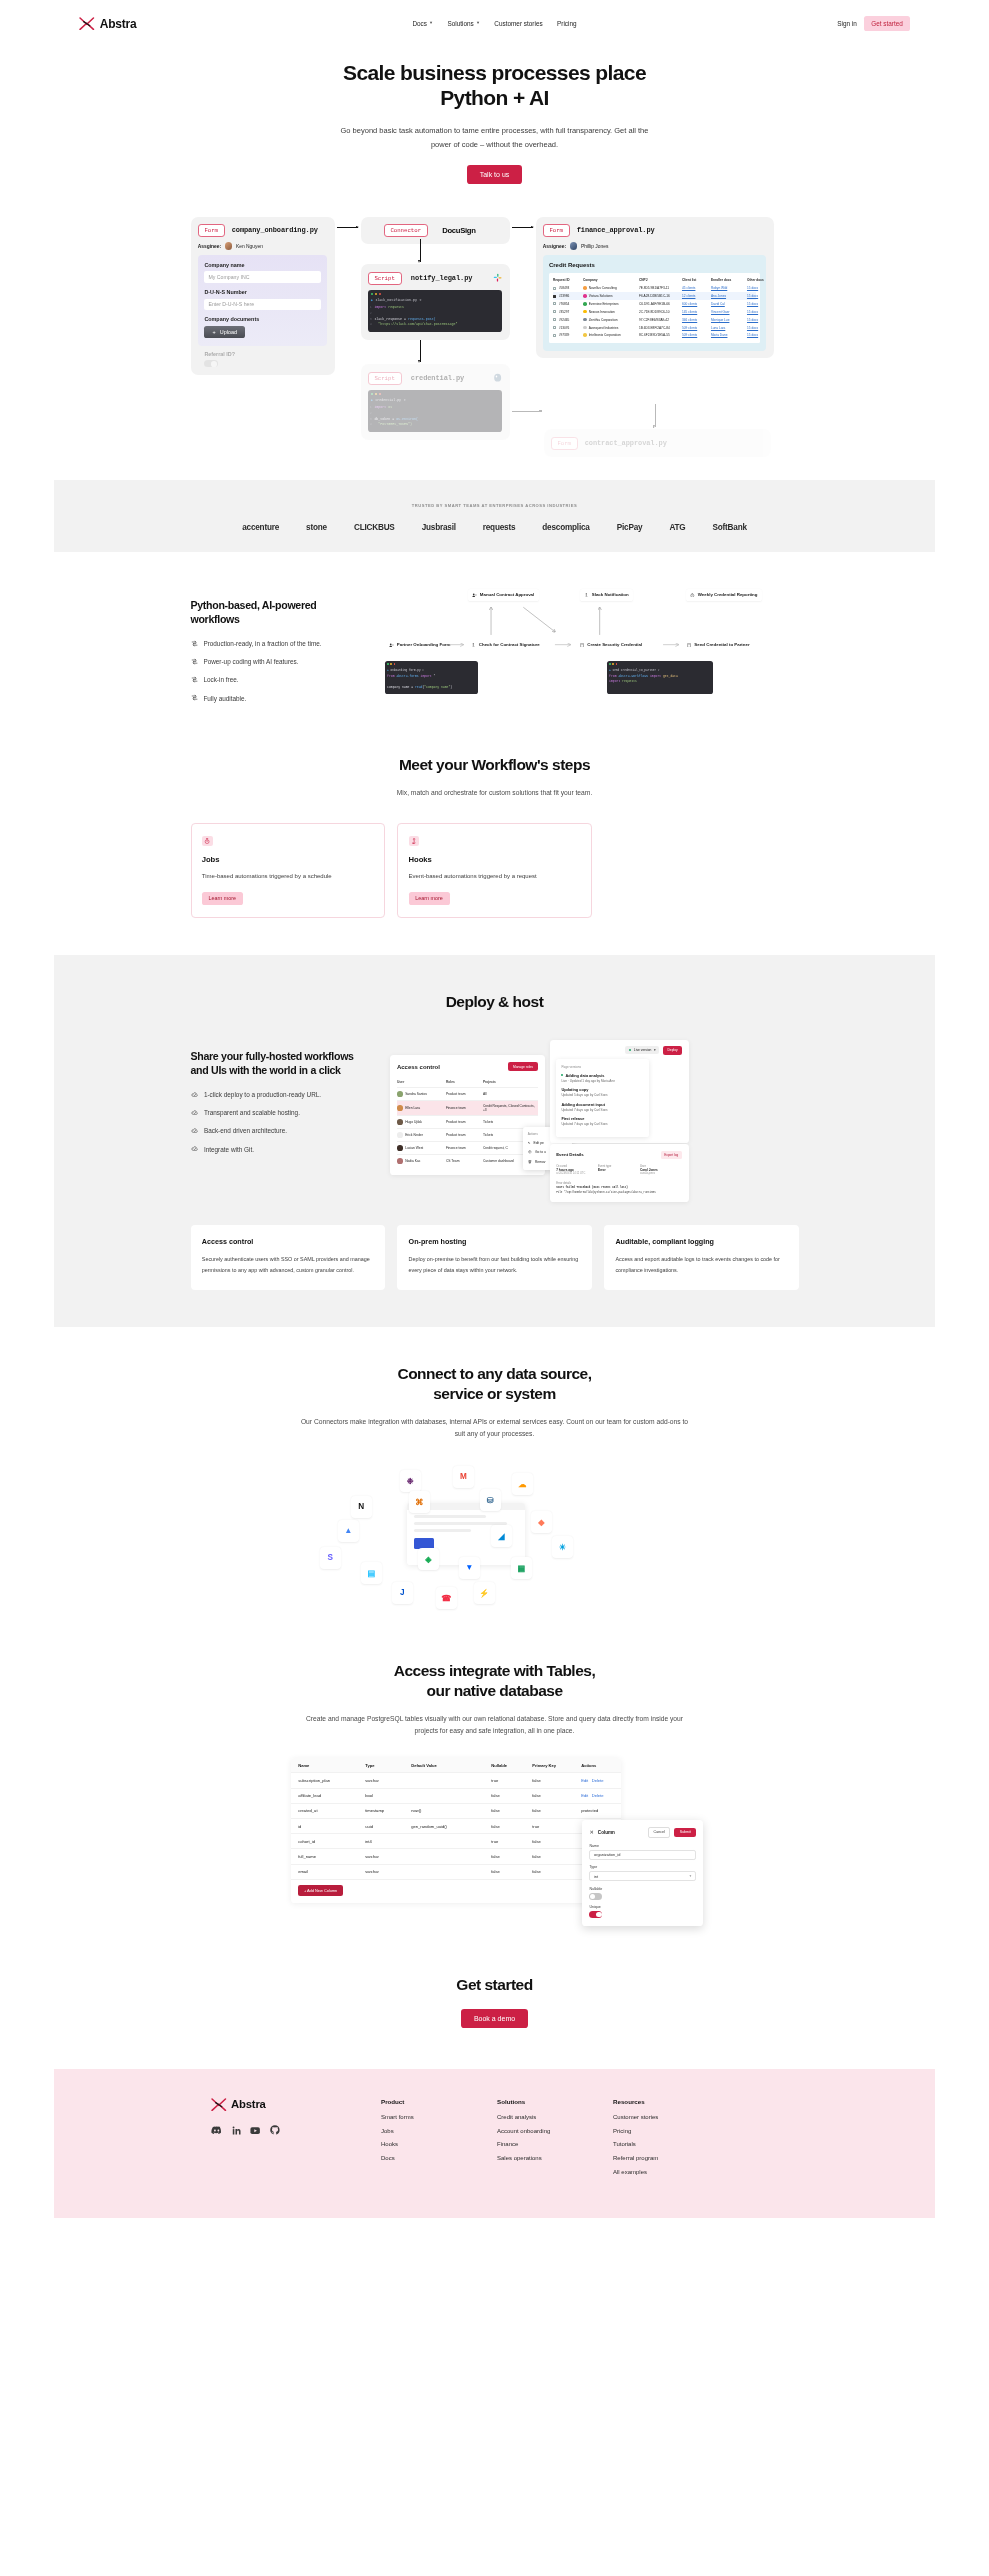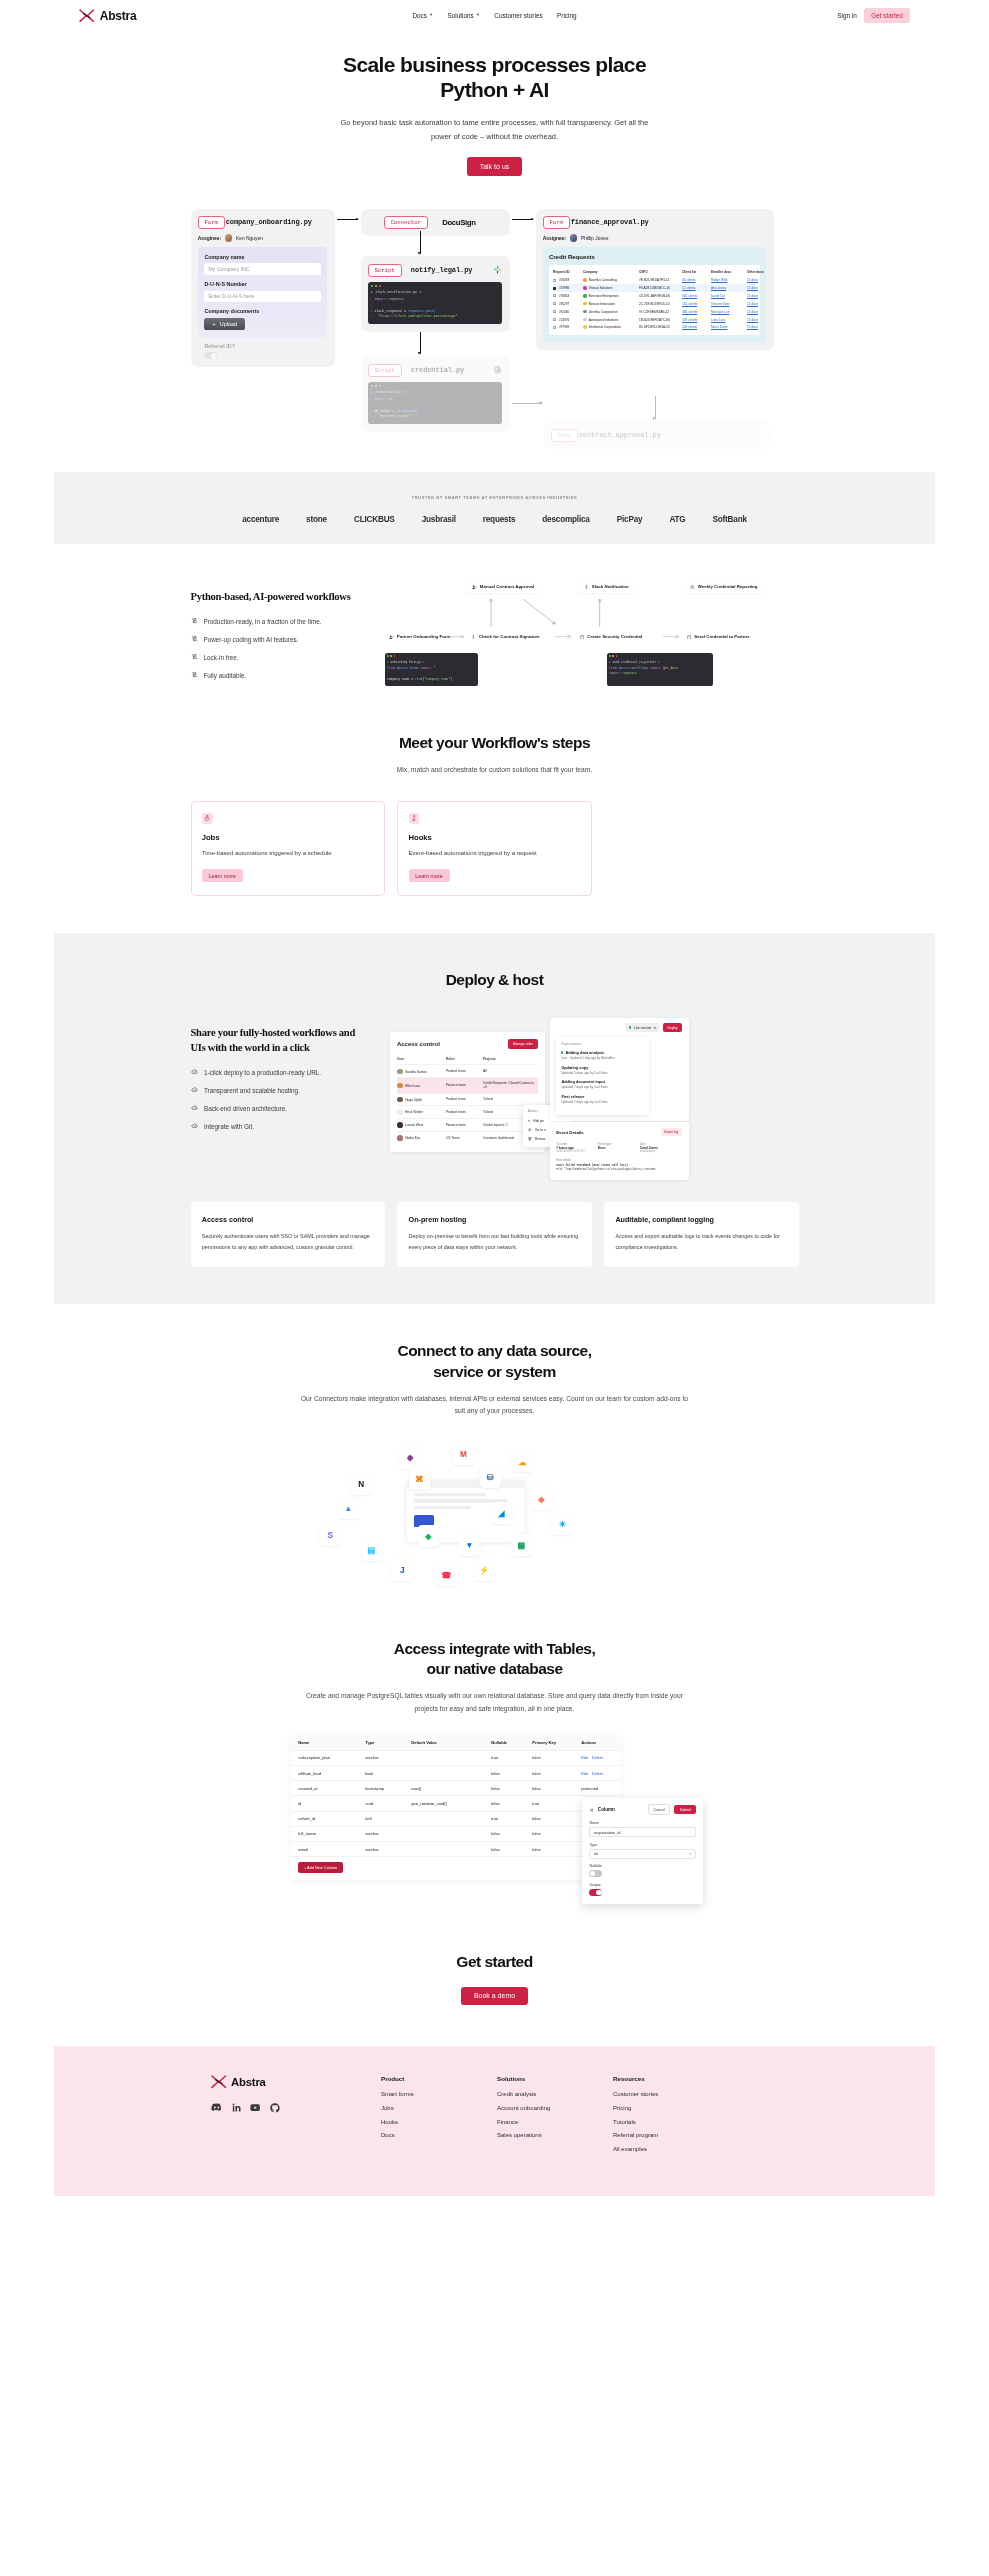--- a/index.html
+++ b/index.html
@@ -3,21 +3,21 @@
 <meta charset="utf-8">
 <style>
   * { box-sizing: border-box; margin: 0; padding: 0; }
   html, body { width: 989px; }
   body {
     font-family: "Liberation Sans", sans-serif;
     background: #ffffff;
     color: #111111;
     -webkit-font-smoothing: antialiased;
   }
-  .wrap { width: 881px; margin: 0 auto; }
+  .wrap { width: 881px; margin: 8px auto; }
   .container { width: 608px; margin: 0 auto; }
 
   
   .nav {
     height: 31px; display: flex; align-items: center;
     padding: 0 25px; background: #fff; position: relative;
   }
   .brand { display: flex; align-items: center; gap: 5.2px; }
   .brand-mark { width: 15.5px; height: 13.4px; }
   .brand-name { font-size: 12px; font-weight: 700; letter-spacing: -0.2px; color: #111; }
@@ -55,21 +55,21 @@
   }
 
   
   .hero-diagram {
     position: relative; width: 608px; height: 273px;
     margin: 18.5px auto 0; overflow: hidden;
   }
   .flowcard {
     position: absolute; background: #f2f2f2; border-radius: 7.2px; padding: 7.2px;
   }
-  .fc-head { display: flex; align-items: center; gap: 1px; }
+  .fc-head { display: flex; align-items: center; gap: 7px; }
   .chip {
     border: 0.7px solid #e2657f; color: #cc2045; border-radius: 3.1px;
     font-size: 5.7px; padding: 2.1px 5.7px; background: #fff;
     font-family: "Liberation Mono", monospace;
   }
   .fc-title {
     font-family: "Liberation Mono", monospace; font-size: 7px;
     font-weight: 700; color: #151515; letter-spacing: -0.1px;
   }
   .assignee { display: flex; align-items: center; gap: 3.6px; margin-top: 5.2px; font-size: 4.9px; font-weight: 700; color: #1a1a1a; }
@@ -120,21 +120,21 @@
 
   
   .sec { padding: 37px 0; }
   .sec-gray { background: #f2f2f2; }
   .sec-title { font-size: 15.5px; font-weight: 700; letter-spacing: -0.5px; text-align: center; line-height: 1.3; color: #111; }
   .sec-sub { margin: 11.3px auto 0; max-width: 392px; text-align: center; font-size: 6.7px; line-height: 1.85; color: #4a4a4a; }
 
   
   .split { display: flex; gap: 24px; align-items: flex-start; }
   .split-left { width: 170px; flex: none; padding-top: 8.2px; }
-  .split-left h2 { font-size: 10.6px; line-height: 1.38; font-weight: 700; letter-spacing: -0.3px; color: #111; font-family: Liberation Serif, serif; }
+  .split-left h2 { font-size: 10.6px; line-height: 1.38; font-weight: 700; letter-spacing: -0.3px; color: #111; }
   .bullets { margin-top: 13.4px; display: flex; flex-direction: column; gap: 9.8px; }
   .bullet { display: flex; gap: 5.7px; align-items: flex-start; font-size: 6.4px; color: #3a3a3a; line-height: 1.3; }
   .bullet svg { flex: none; margin-top: -0.5px; }
 
   
   .wfd { flex: 1; position: relative; height: 98px; }
   .wf-node { position: absolute; background: #fff; border-radius: 2.6px; padding: 3.1px 4.6px; display:flex; align-items:center; gap:3.1px; font-size: 4.4px; font-weight: 600; color: #181818; white-space: nowrap; box-shadow: 0 0.5px 1.5px rgba(0,0,0,.05); }
   .wf-node.onwhite { background: transparent; box-shadow: none; }
   .mini-code { position:absolute; background:#2b2b31; border-radius:2.6px; overflow:hidden; }
   .mc-bar { height:5.7px; display:flex; align-items:center; gap:1.5px; padding:0 2.6px; }

